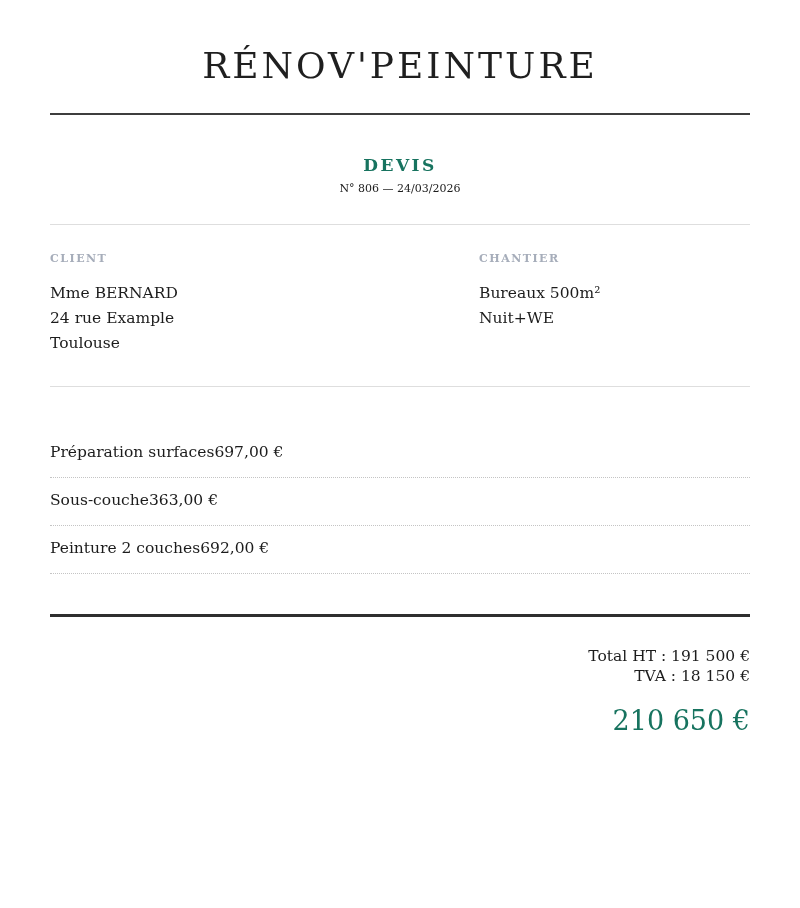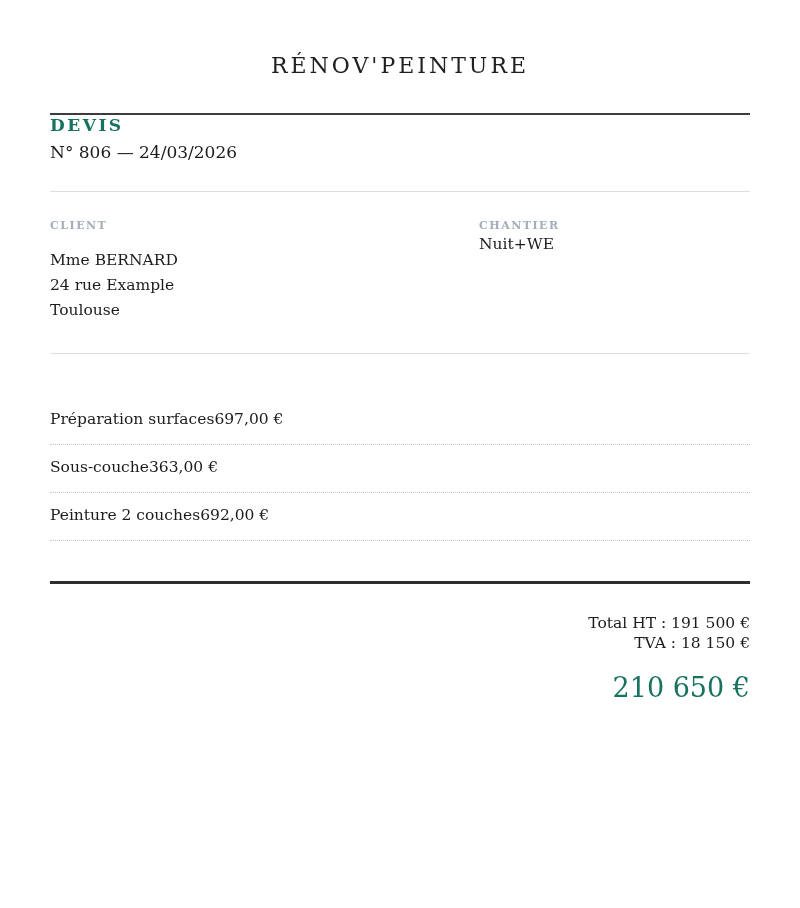--- a/index.html
+++ b/index.html
@@ -19,50 +19,52 @@
     font-family: "DejaVu Serif", "Liberation Serif", serif;
     color: var(--text);
   }
   .page {
     padding: 0 50px;
   }
   .company {
     margin: 0;
     padding-top: 46px;
     text-align: center;
-    font-size: 22px;
+    font-size: 36px;
     font-weight: normal;
     letter-spacing: 3px;
     line-height: 40px;
     color: #1f1f1f;
   }
   .rule {
     border: none;
     height: 0;
   }
   .rule-dark {
     border-top: 2px solid #3d3d3d;
     margin-top: 27px;
   }
   .rule-light {
     border-top: 1px solid #dedede;
   }
   .rule-light.after-head { margin-top: 29px; }
   .rule-light.after-info { margin-top: 30px; }
   .doc-head {
+    text-align: center;
+    margin-top: 40px;
   }
   .doc-type {
     font-size: 17px;
     font-weight: bold;
     letter-spacing: 2.5px;
     color: var(--accent);
   }
   .doc-number {
     margin-top: 7px;
-    font-size: 17px;
+    font-size: 11px;
     color: var(--text);
   }
   .info {
     display: flex;
     margin-top: 27px;
     gap: 44px;
   }
   .info-col-client {
     width: 385px;
     flex: 0 0 385px;
@@ -132,20 +134,21 @@
 
   <div class="info">
     <div class="info-col info-col-client">
       <div class="info-label">CLIENT</div>
       <div class="info-line first">Mme BERNARD</div>
       <div class="info-line">24 rue Example</div>
       <div class="info-line">Toulouse</div>
     </div>
     <div class="info-col info-col-chantier">
       <div class="info-label">CHANTIER</div>
+      <div class="info-line first">Bureaux 500m²</div>
       <div class="info-line">Nuit+WE</div>
     </div>
   </div>
 
   <div class="rule rule-light after-info"></div>
 
   <div class="items">
     <div class="item">
       <span class="item-label">Préparation surfaces</span>
       <span class="item-amount">697,00 €</span>

